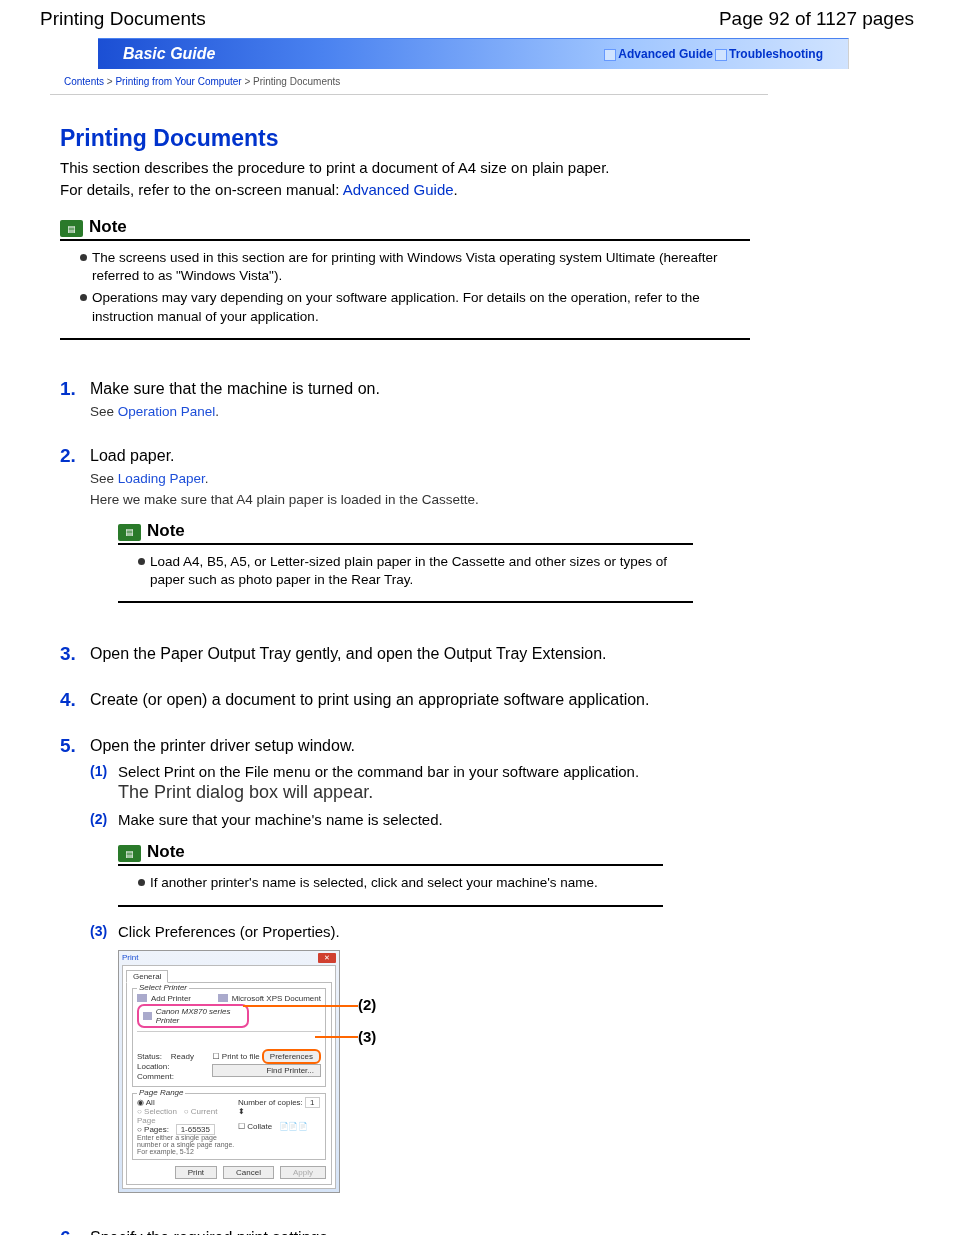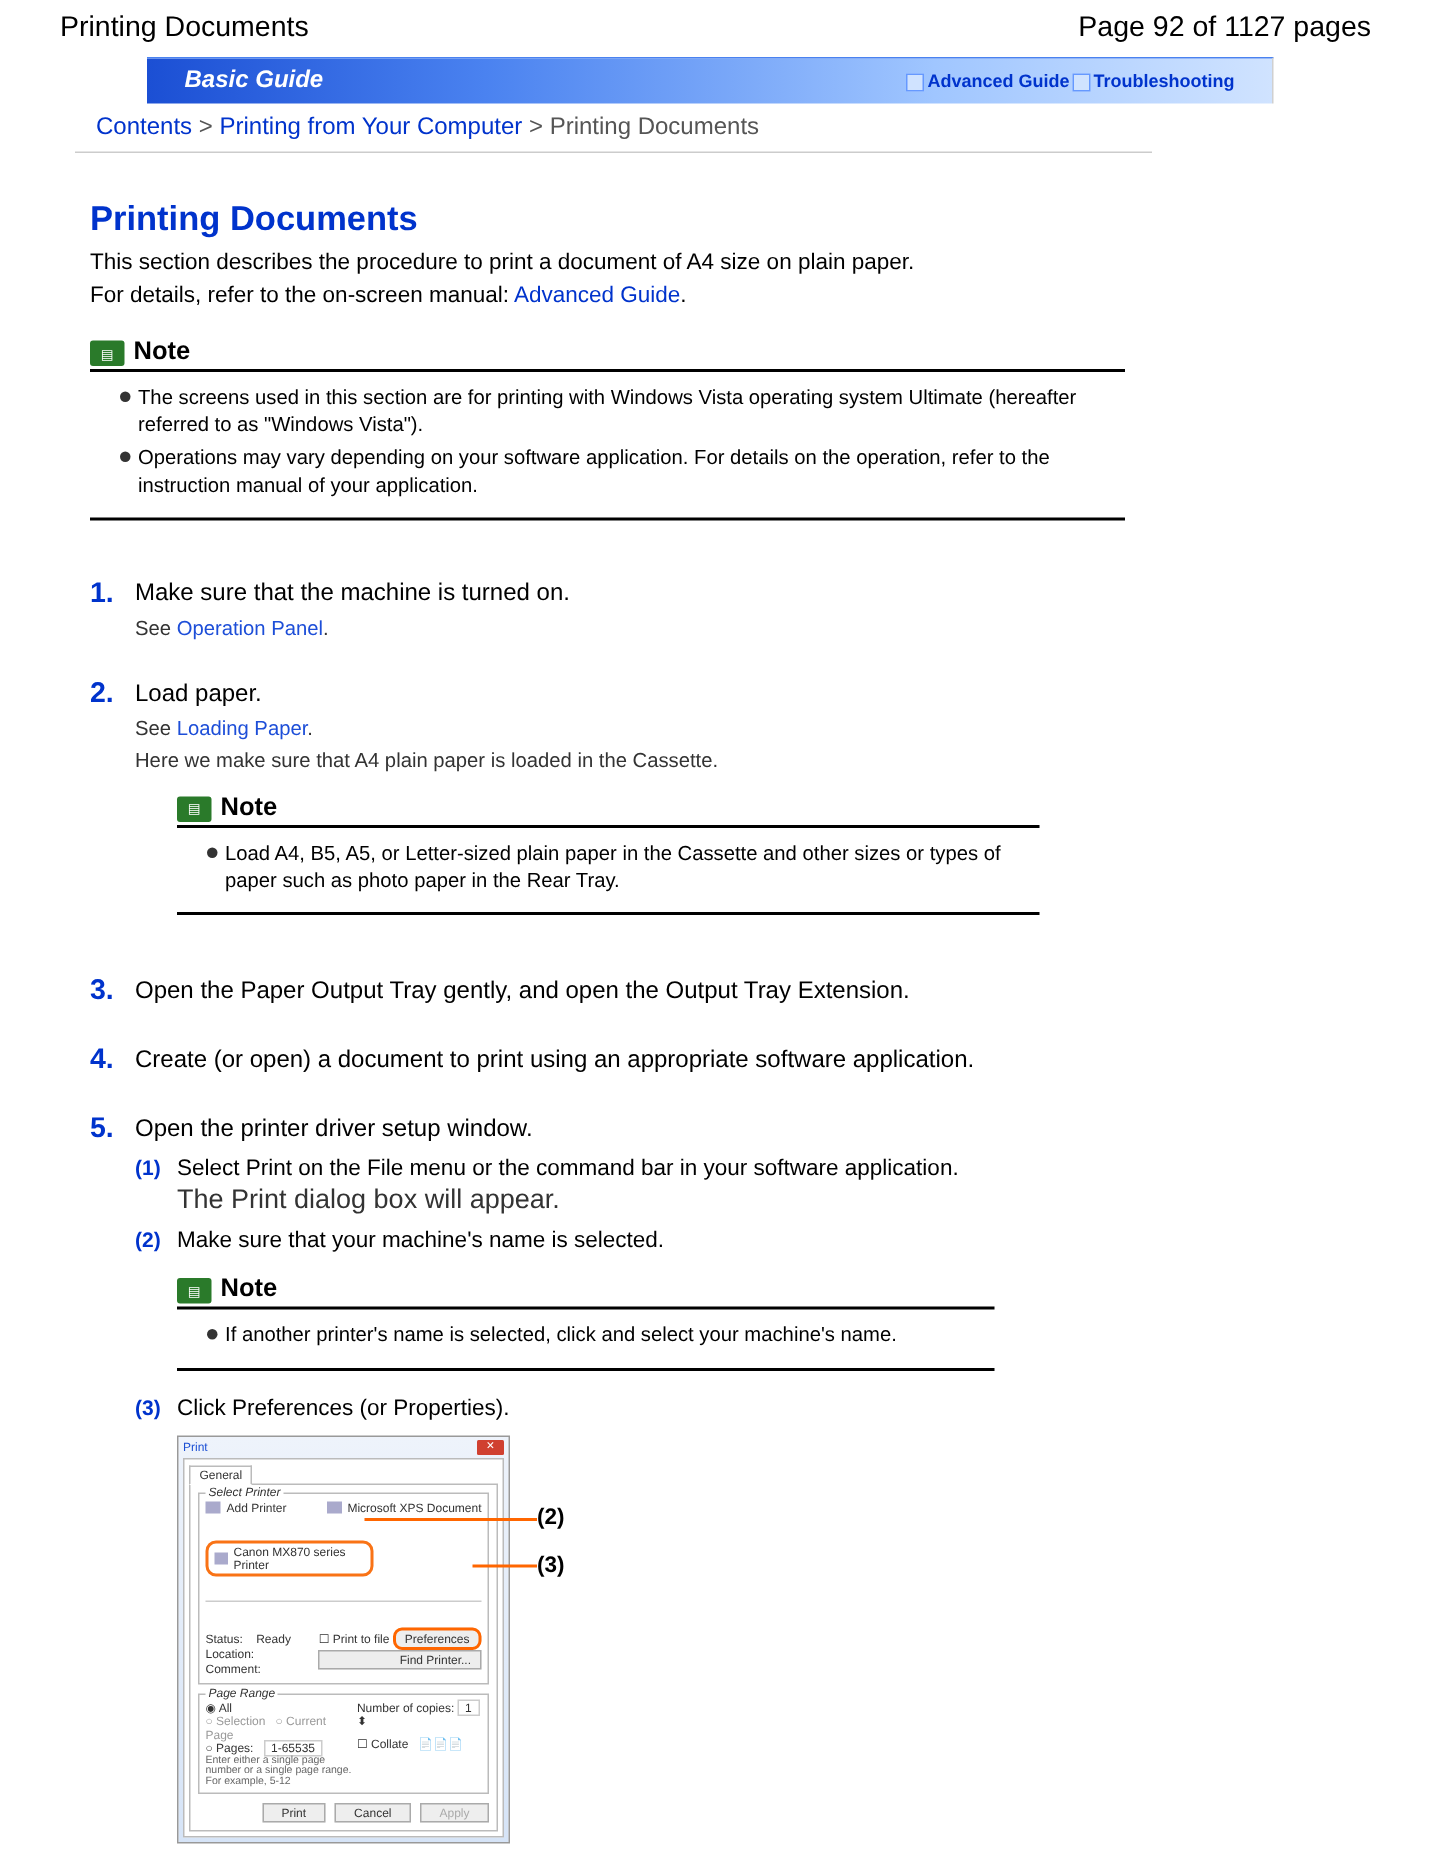--- a/index.html
+++ b/index.html
@@ -56,21 +56,21 @@
     display: inline-block;
     width: 10px;
     height: 10px;
     border: 1px solid #6699ff;
     background: #d0e3ff;
     margin-right: 2px;
     vertical-align: middle;
   }
   .breadcrumb {
     width: 700px;
-    font-size: 16px;
+    font-size: 10px;
     padding: 7px 4px 7px 14px;
     border-bottom: 1px solid #ccc;
     color: #555;
   }
   .breadcrumb a {
     color: #0033cc;
     text-decoration: none;
   }
   .main {
     width: 690px;
@@ -260,24 +260,25 @@
     display: flex;
     align-items: center;
     gap: 4px;
     font-size: 8px;
     padding: 1px 0;
   }
   .printer-row .pr-icon {
     width: 10px; height: 8px; background: #aac;
   }
   .highlighted-printer {
-    border: 2px solid #f97316;
+    border: 2px solid #ec4899;
     border-radius: 7px;
     padding: 1px 4px;
-    margin: 16px 0;
+    margin: 0 0;
+    font-style: italic;
   }
   .status-cols {
     display: flex;
     justify-content: space-between;
     font-size: 8px;
     margin-top: 20px;
   }
   .status-left div { margin-bottom: 1px; }
   .pref-btn {
     border: 2px solid #ff6600;

